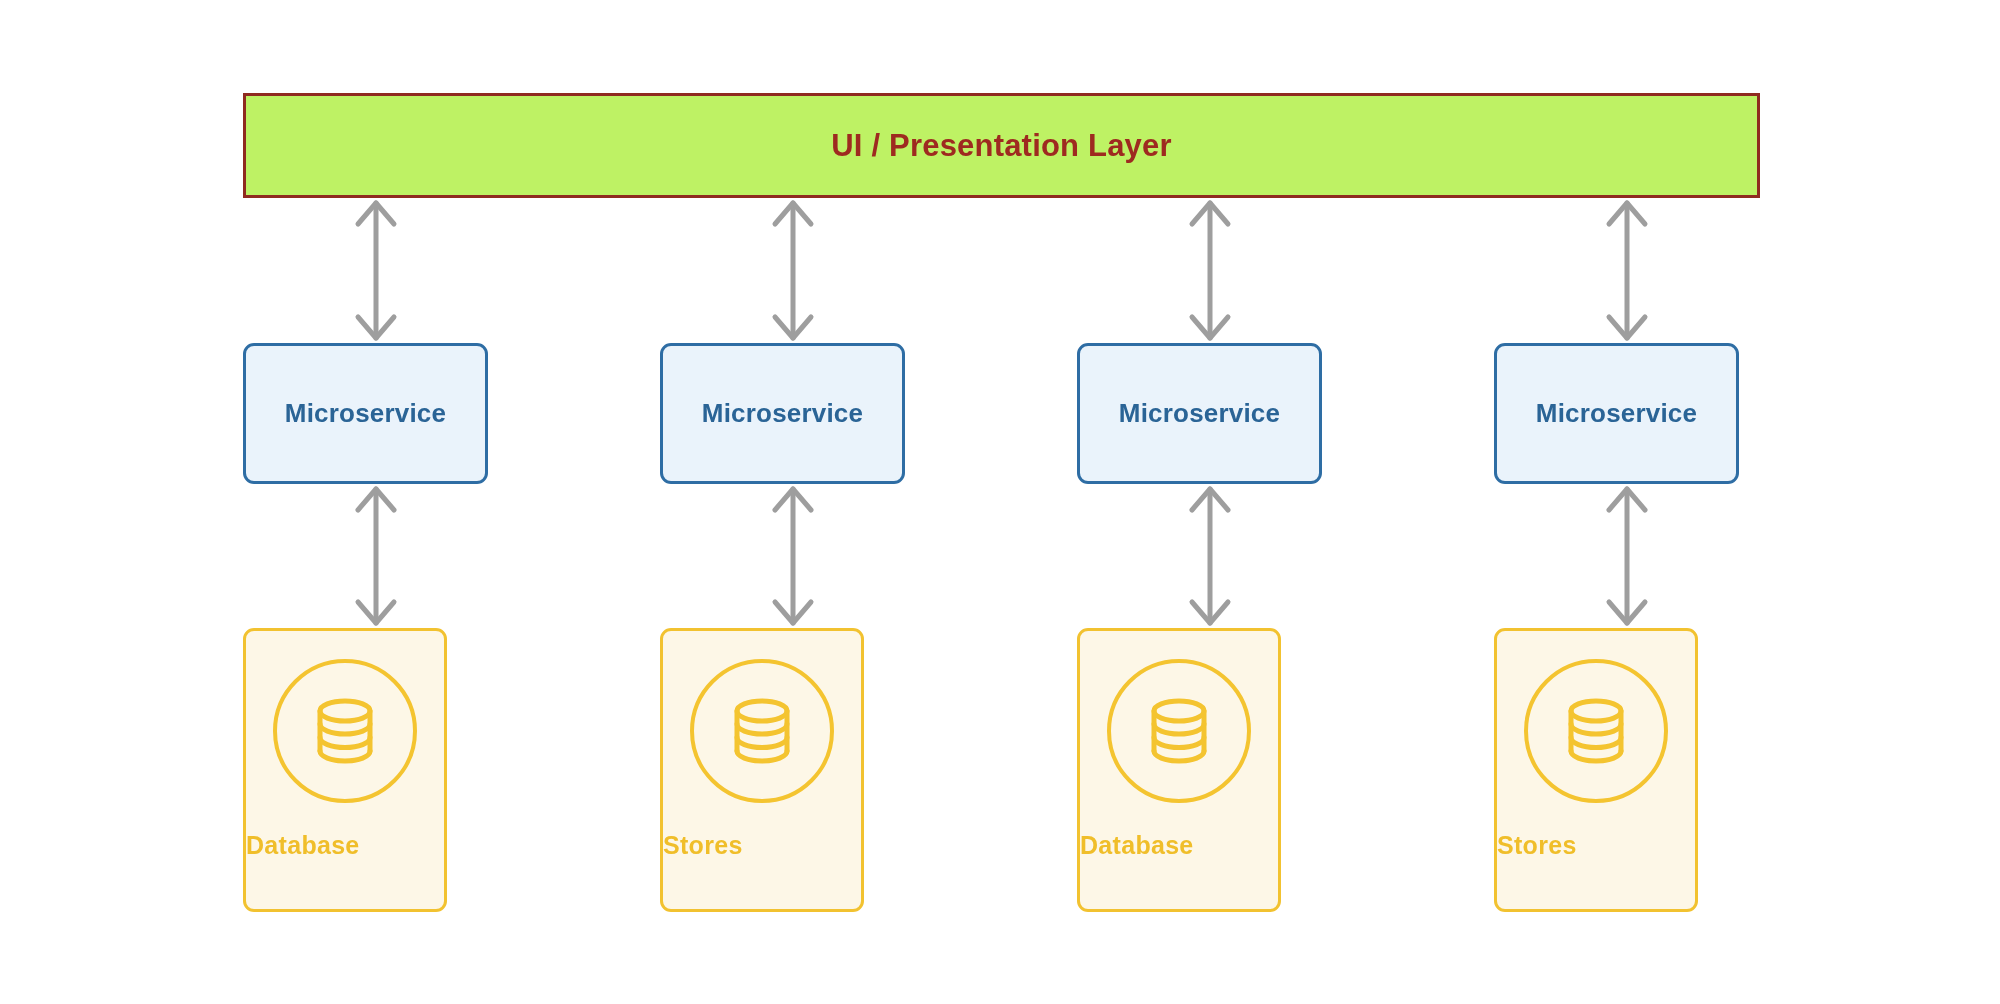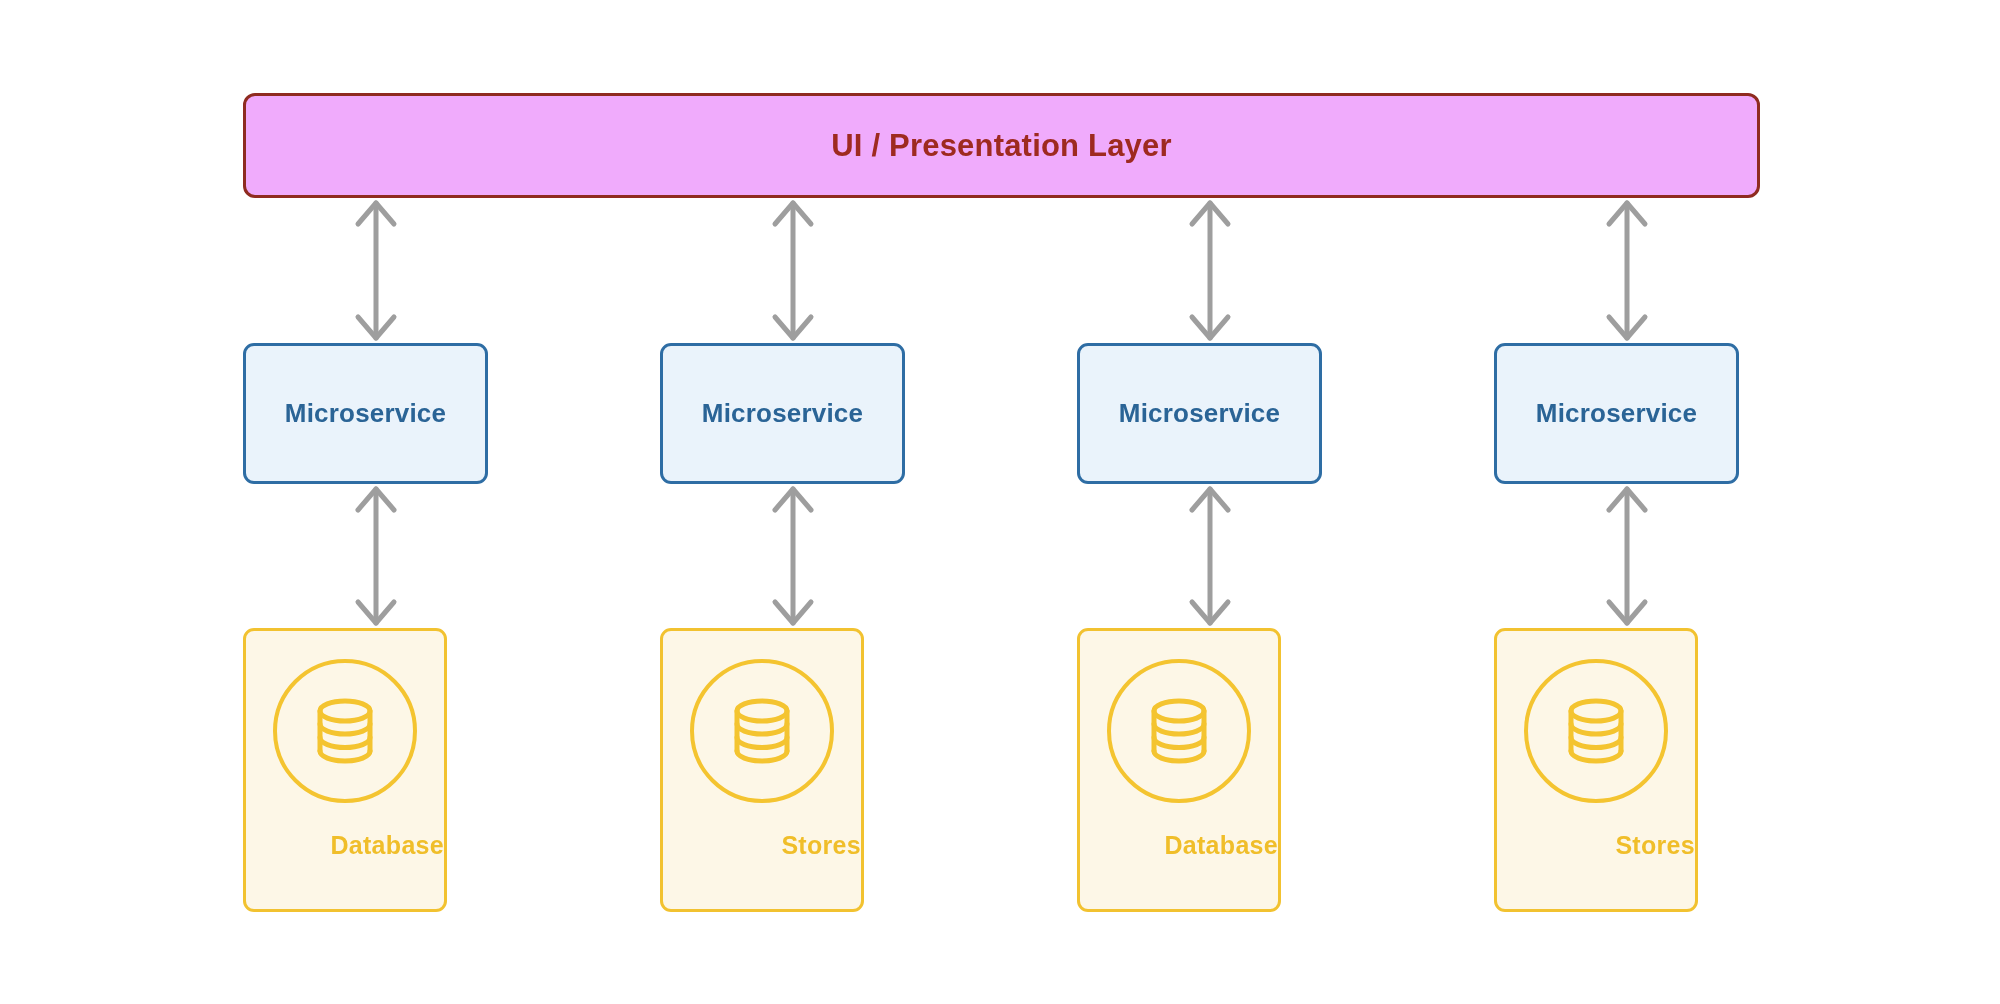--- a/index.html
+++ b/index.html
@@ -24,22 +24,22 @@
 
   
   .ui-layer {
     position: absolute;
     left: 243px;
     top: 93px;
     width: 1517px;
     height: 105px;
     box-sizing: border-box;
     border: 3px solid #8F2B20;
-    border-radius: 12px;
-    background: #f0abfc;
+    border-radius: 0;
+    background: #bef264;
     display: flex;
     align-items: center;
     justify-content: center;
   }
   .ui-layer-label {
     font-size: 31px;
     font-weight: bold;
     color: #9E2A20;
     letter-spacing: 0.2px;
   }
@@ -93,21 +93,21 @@
     top: 50%;
     transform: translate(-50%, -50%);
     width: 62px;
     height: 70px;
   }
   .db-label {
     position: absolute;
     left: 0;
     right: 0;
     top: 200px;
-    text-align: right;
+    text-align: left;
     font-size: 25px;
     font-weight: bold;
     color: #F0BE2A;
     letter-spacing: 0.3px;
   }
 
   
   .arrows {
     position: absolute;
     left: 0; top: 0;

